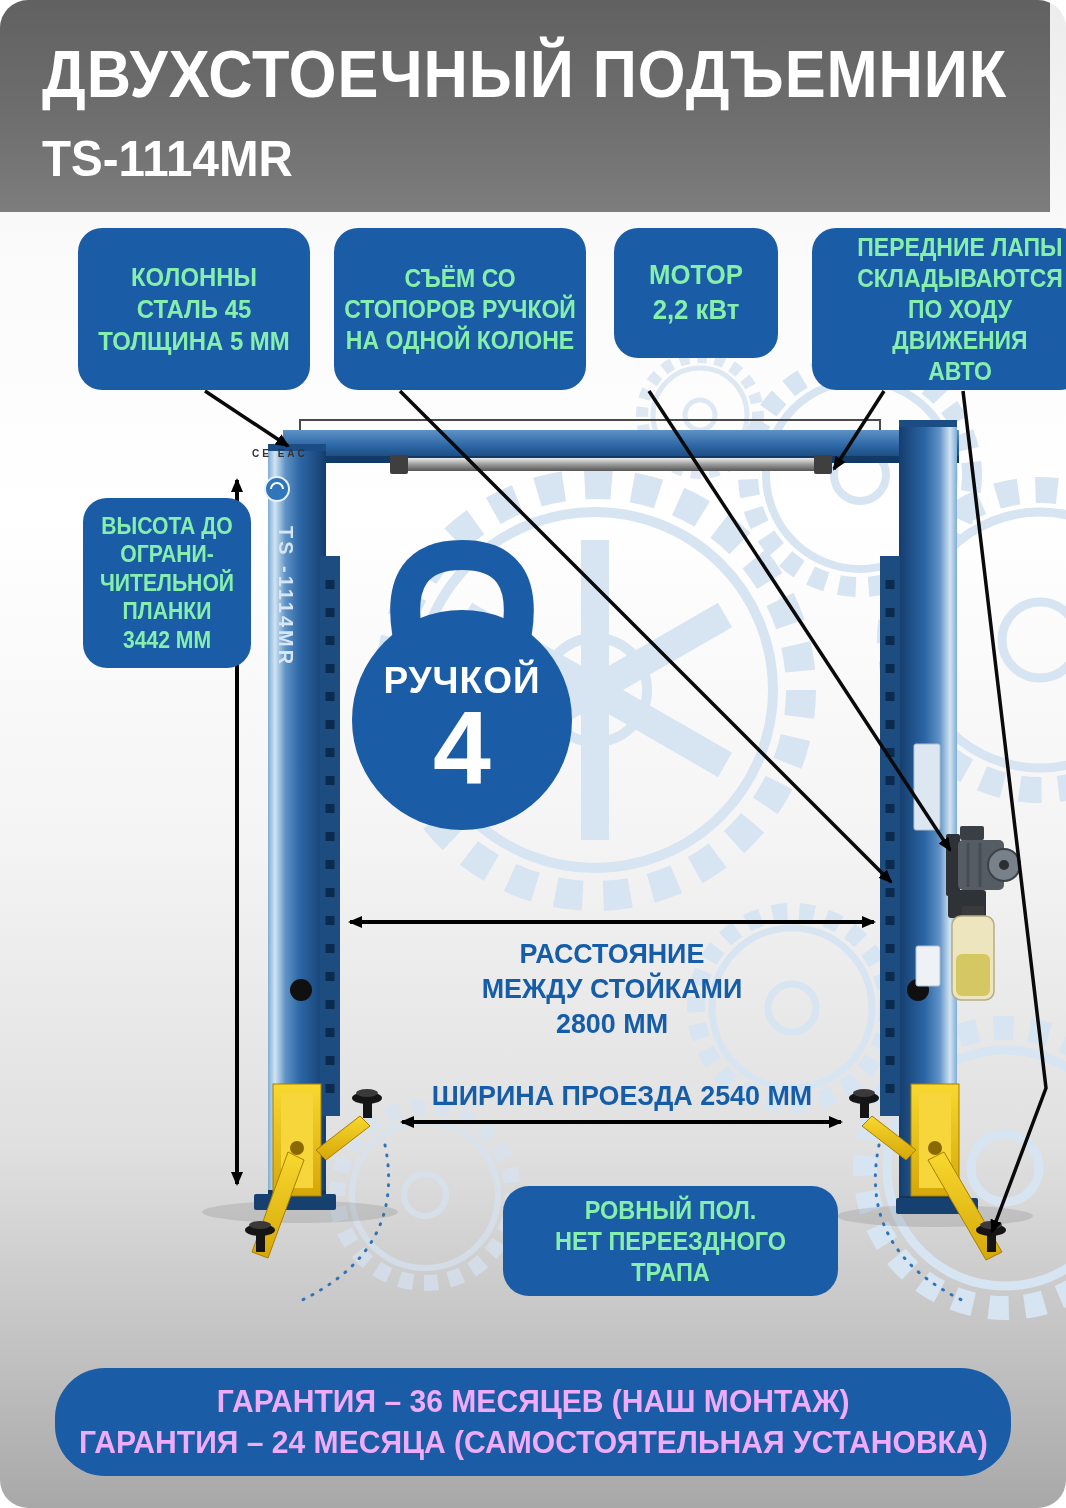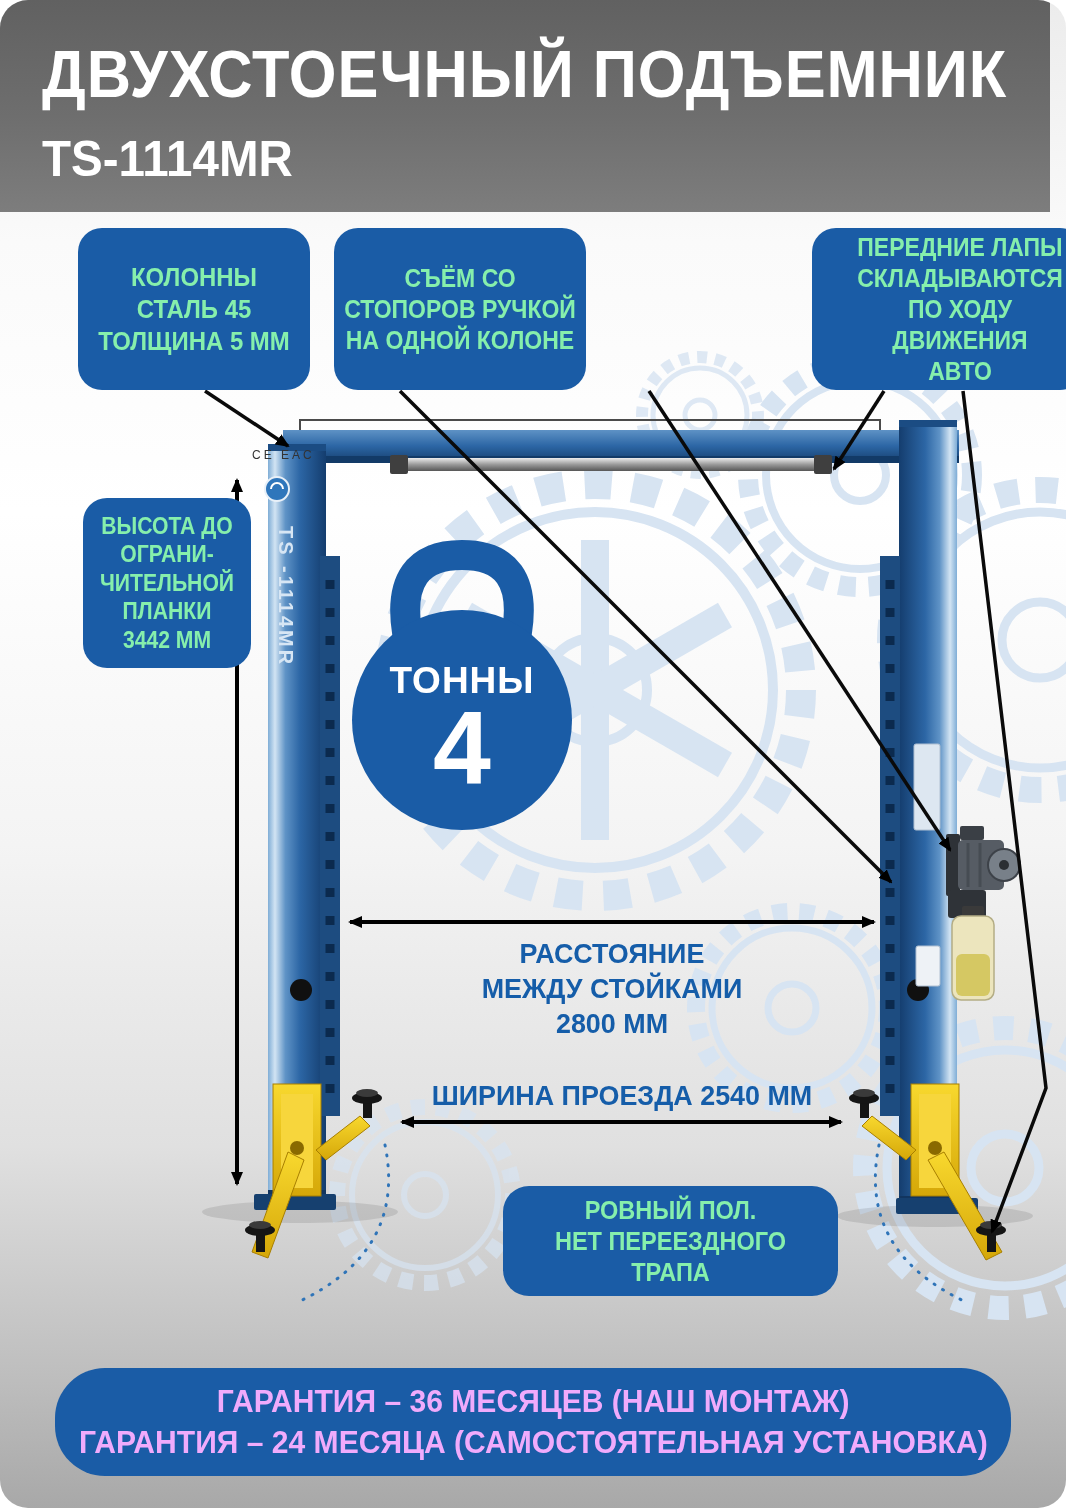--- a/index.html
+++ b/index.html
@@ -57,21 +57,21 @@
              color:#fff; font-size:37px; font-weight:700; z-index:3; letter-spacing:1px; }
   .kb-val  { position:absolute; left:337px; top:696px; width:250px; text-align:center;
              color:#fff; font-size:104px; font-weight:800; z-index:3; line-height:1; }
 
   .col-label {
     position:absolute; left:274px; top:526px; height:170px; z-index:3;
     writing-mode:vertical-rl; color:#d7e6f4; font-size:20px; font-weight:700; letter-spacing:3px;
   }
   .marks {
     position:absolute; left:252px; top:448px; z-index:3;
-    color:#333; font-size:12px; font-weight:400; letter-spacing:3px;
+    color:#333; font-size:10px; font-weight:700; letter-spacing:3px;
   }
 
   .warranty {
     position:absolute; left:55px; top:1368px; width:956px; height:108px; z-index:5;
     background:#1a5ca6; border-radius:50px; color:#f0abfc; font-weight:700; font-size:31px;
     display:flex; flex-direction:column; align-items:center; justify-content:center; gap:5px;
     text-align:center;
   }
   .warranty div { transform:scaleX(.97); white-space:nowrap; }
 </style>
@@ -283,20 +283,24 @@
   <div class="co co1">
     <span>КОЛОННЫ
 СТАЛЬ 45
 ТОЛЩИНА 5 ММ</span>
   </div>
   <div class="co co2">
     <span>СЪЁМ СО
 СТОПОРОВ РУЧКОЙ
 НА ОДНОЙ КОЛОНЕ</span>
   </div>
+  <div class="co co3">
+    <span>МОТОР
+2,2 кВт</span>
+  </div>
   <div class="co co4">
     <span>ПЕРЕДНИЕ ЛАПЫ
 СКЛАДЫВАЮТСЯ
 ПО ХОДУ ДВИЖЕНИЯ
 АВТО</span>
   </div>
   <div class="co co5">
     <span>ВЫСОТА ДО
 ОГРАНИ-
 ЧИТЕЛЬНОЙ
@@ -305,21 +309,21 @@
   </div>
   <div class="co floorbox">
     <span>РОВНЫЙ ПОЛ.
 НЕТ ПЕРЕЕЗДНОГО ТРАПА</span>
   </div>
 
   <svg class="kb-svg" viewBox="0 0 250 310">
     <path d="M 70 97 Q 58 20 125 20 Q 192 20 180 97" stroke="#1a5ca6" stroke-width="30" stroke-linecap="round" fill="none"></path>
     <circle cx="125" cy="185" r="110" fill="#1a5ca6"></circle>
   </svg>
-  <div class="kb-unit">ТОННЫ</div>
+  <div class="kb-unit">РУЧКОЙ</div>
   <div class="kb-val">4</div>
 
   <div class="dim dim1">РАССТОЯНИЕ
 МЕЖДУ СТОЙКАМИ
 2800 ММ</div>
   <div class="dim dim2">ШИРИНА ПРОЕЗДА 2540 ММ</div>
 
   <span class="col-label">TS -1114MR</span>
   <span class="marks">CE EAC</span>
 

